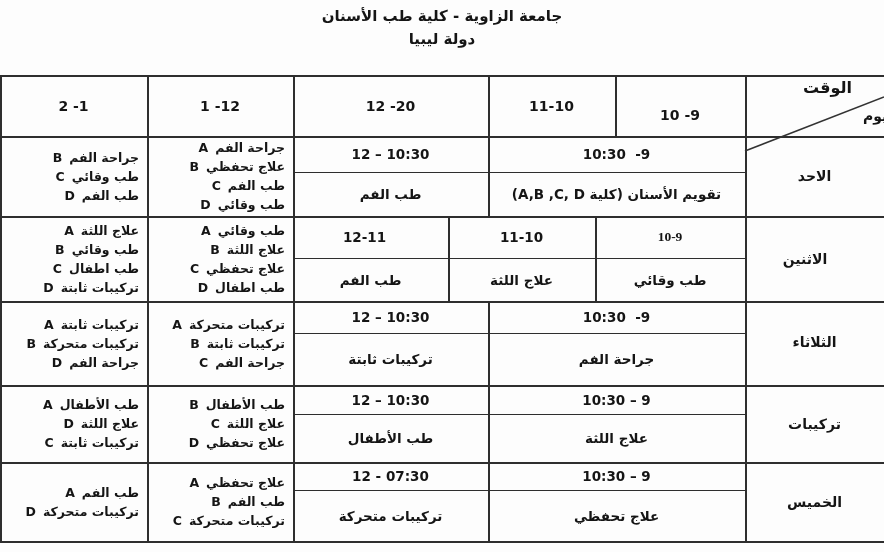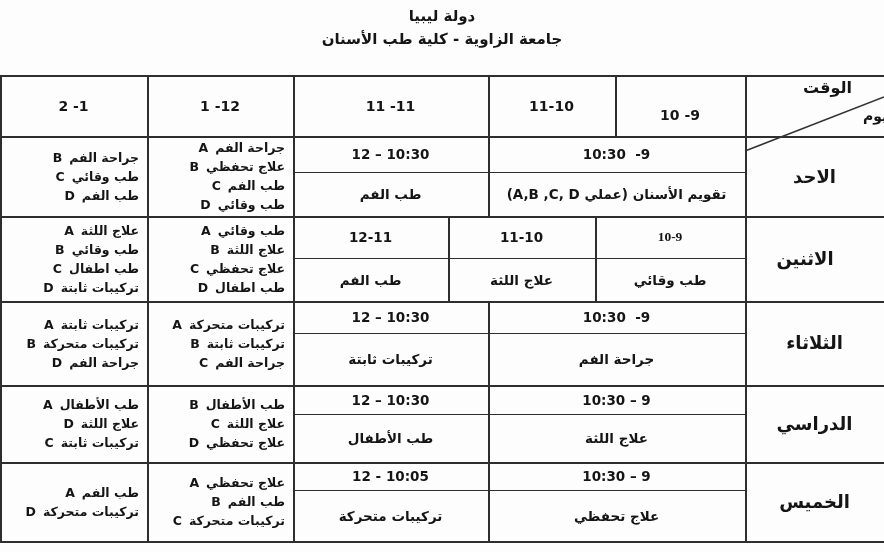--- a/index.html
+++ b/index.html
@@ -4,48 +4,48 @@
 <style>
   html,body{margin:0;padding:0;background:#fff;}
   .page{position:relative;width:884px;height:552px;background:#fdfdfd;overflow:hidden;
         font-family:"DejaVu Sans",sans-serif;color:#151515;font-weight:bold;direction:rtl;}
   .titles{position:absolute;top:5px;left:0;width:884px;text-align:center;line-height:23px;font-size:15px;}
   .vline{position:absolute;width:1.6px;background:#2e2e2e;}
   .hline{position:absolute;height:1.6px;background:#2e2e2e;}
   .cell{position:absolute;display:flex;align-items:center;justify-content:center;text-align:right;box-sizing:border-box;border-radius:11px;}
   .timecell{direction:ltr;font-size:13.5px;}
   .subjcell{font-size:13.5px;}
-  .daycell{font-size:18px;}
+  .daycell{font-size:14px;}
   .headcell{direction:ltr;font-size:14px;}
   .groupcell{position:absolute;display:flex;flex-direction:column;justify-content:center;box-sizing:border-box;padding:1px 8px 1px 4px;}
   .entry-line{display:flex;direction:ltr;justify-content:flex-end;align-items:baseline;gap:7px;line-height:19px;white-space:nowrap;}
   .entry-letter{font-size:12.5px;}
   .entry-text{font-size:12.5px;direction:rtl;}
   .corner-time{position:absolute;left:745px;top:78px;width:165px;text-align:center;font-size:16px;}
   .corner-day{position:absolute;left:863px;top:108px;font-size:14px;white-space:nowrap;direction:rtl;}
   svg.diag{position:absolute;left:745px;top:75px;overflow:visible;}
 </style>
 </head>
 <body>
 
 <div class="page">
   <div class="titles">
+    <div>جامعة الزاوية - كلية طب الأسنان</div>
     <div>دولة ليبيا</div>
-    <div>جامعة الزاوية - كلية طب الأسنان</div>
   </div>
 
   <div id="table">
       <div class="cell headcell" style="left: 615px; top: 75px; width: 130px; height: 79px;">10 -9</div>
       <div class="cell headcell" style="left: 488px; top: 75px; width: 127px; height: 61px;">11-10</div>
-      <div class="cell headcell" style="left: 293px; top: 75px; width: 195px; height: 61px;">11 -11</div>
+      <div class="cell headcell" style="left: 293px; top: 75px; width: 195px; height: 61px;">12 -20</div>
       <div class="cell headcell" style="left: 147px; top: 75px; width: 146px; height: 61px;">1 -12</div>
       <div class="cell headcell" style="left: 0px; top: 75px; width: 147px; height: 61px;">2 -1</div>
       <div class="cell daycell" style="left: 745px; top: 136px; width: 139px; height: 80px;">الاحد</div>
       <div class="cell timecell" style="left: 488px; top: 136px; width: 257px; height: 36px;">10:30&nbsp; -9</div>
-      <div class="cell subjcell" style="left: 488px; top: 172px; width: 257px; height: 44px;">تقويم الأسنان (عملي A,B ,C, D)</div>
+      <div class="cell subjcell" style="left: 488px; top: 172px; width: 257px; height: 44px;">تقويم الأسنان (كلية A,B ,C, D)</div>
       <div class="cell timecell" style="left: 293px; top: 136px; width: 195px; height: 36px;">12 – 10:30</div>
       <div class="cell subjcell" style="left: 293px; top: 172px; width: 195px; height: 44px;">طب الفم</div>
       <div class="groupcell" style="left: 147px; top: 136px; width: 146px; height: 80px;">
         <div class="entry-line">
           <span class="entry-letter">A</span>
           <span class="entry-text">جراحة الفم</span>
         </div>
         <div class="entry-line">
           <span class="entry-letter">B</span>
           <span class="entry-text">علاج تحفظي</span>
@@ -71,21 +71,21 @@
         <div class="entry-line">
           <span class="entry-letter">D</span>
           <span class="entry-text">طب الفم</span>
         </div>
       </div>
       <div class="cell daycell" style="left: 745px; top: 216px; width: 120px; height: 85px;">الاثنين</div>
       <div class="cell timecell" style="left: 595px; top: 216px; width: 150px; height: 42px; font-family: Liberation Serif, serif;">10-9</div>
       <div class="cell subjcell" style="left: 595px; top: 258px; width: 150px; height: 43px;">طب وقائي</div>
       <div class="cell timecell" style="left: 448px; top: 216px; width: 147px; height: 42px;">11-10</div>
       <div class="cell subjcell" style="left: 448px; top: 258px; width: 147px; height: 43px;">علاج اللثة</div>
-      <div class="cell timecell" style="left: 293px; top: 216px; width: 155px; height: 42px;">12-11</div>
+      <div class="cell timecell" style="left: 287px; top: 216px; width: 155px; height: 42px;">12-11</div>
       <div class="cell subjcell" style="left: 293px; top: 258px; width: 155px; height: 43px;">طب الفم</div>
       <div class="groupcell" style="left: 147px; top: 216px; width: 146px; height: 85px;">
         <div class="entry-line">
           <span class="entry-letter">A</span>
           <span class="entry-text">طب وقائي</span>
         </div>
         <div class="entry-line">
           <span class="entry-letter">B</span>
           <span class="entry-text">علاج اللثة</span>
         </div>
@@ -142,21 +142,21 @@
         </div>
         <div class="entry-line">
           <span class="entry-letter">B</span>
           <span class="entry-text">تركيبات متحركة</span>
         </div>
         <div class="entry-line">
           <span class="entry-letter">D</span>
           <span class="entry-text">جراحة الفم</span>
         </div>
       </div>
-      <div class="cell daycell" style="left: 745px; top: 385px; width: 139px; height: 77px;">الدراسي</div>
+      <div class="cell daycell" style="left: 745px; top: 385px; width: 139px; height: 77px;">تركيبات</div>
       <div class="cell timecell" style="left: 488px; top: 385px; width: 257px; height: 29px;">10:30 – 9</div>
       <div class="cell subjcell" style="left: 488px; top: 414px; width: 257px; height: 48px;">علاج اللثة</div>
       <div class="cell timecell" style="left: 293px; top: 385px; width: 195px; height: 29px;">12 – 10:30</div>
       <div class="cell subjcell" style="left: 293px; top: 414px; width: 195px; height: 48px;">طب الأطفال</div>
       <div class="groupcell" style="left: 147px; top: 385px; width: 146px; height: 77px;">
         <div class="entry-line">
           <span class="entry-letter">B</span>
           <span class="entry-text">طب الأطفال</span>
         </div>
         <div class="entry-line">
@@ -178,21 +178,21 @@
           <span class="entry-text">علاج اللثة</span>
         </div>
         <div class="entry-line">
           <span class="entry-letter">C</span>
           <span class="entry-text">تركيبات ثابتة</span>
         </div>
       </div>
       <div class="cell daycell" style="left: 745px; top: 462px; width: 139px; height: 79px;">الخميس</div>
       <div class="cell timecell" style="left: 488px; top: 462px; width: 257px; height: 28px;">10:30 – 9</div>
       <div class="cell subjcell" style="left: 488px; top: 490px; width: 257px; height: 51px;">علاج تحفظي</div>
-      <div class="cell timecell" style="left: 293px; top: 462px; width: 195px; height: 28px;">12 - 10:05</div>
+      <div class="cell timecell" style="left: 293px; top: 462px; width: 195px; height: 28px;">12 - 07:30</div>
       <div class="cell subjcell" style="left: 293px; top: 490px; width: 195px; height: 51px;">تركيبات متحركة</div>
       <div class="groupcell" style="left: 147px; top: 462px; width: 146px; height: 79px;">
         <div class="entry-line">
           <span class="entry-letter">A</span>
           <span class="entry-text">علاج تحفظي</span>
         </div>
         <div class="entry-line">
           <span class="entry-letter">B</span>
           <span class="entry-text">طب الفم</span>
         </div>

